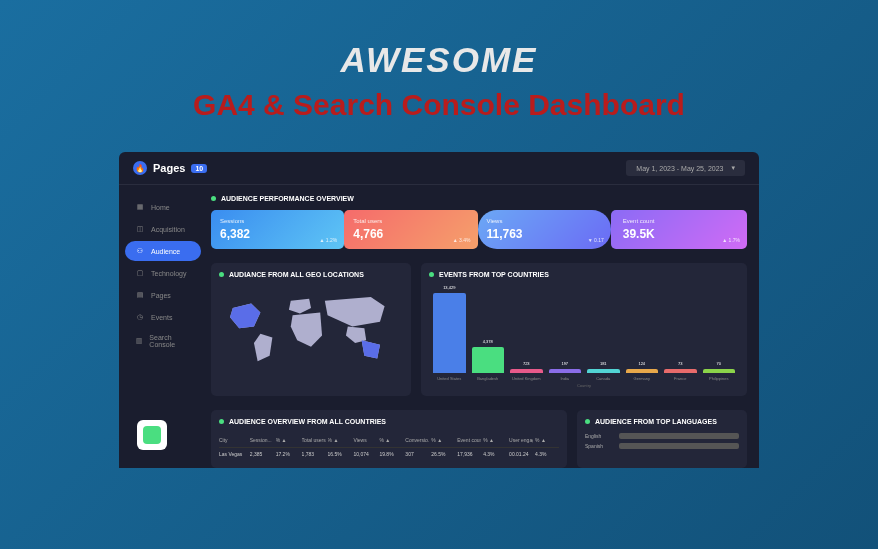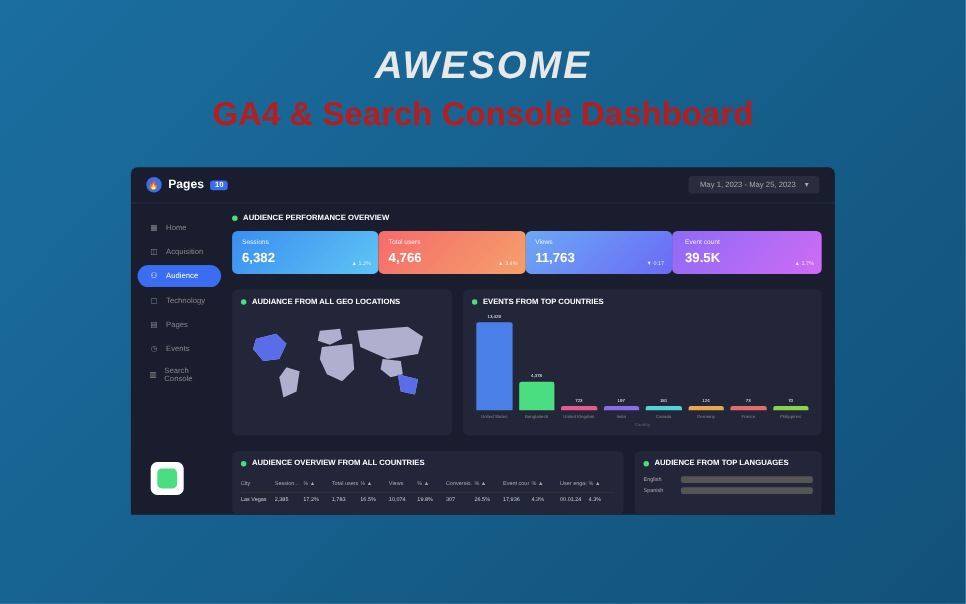--- a/index.html
+++ b/index.html
@@ -113,21 +113,21 @@
           <div class="card" style="background: linear-gradient(135deg, rgb(58, 141, 240), rgb(94, 197, 245));">
             <div class="card-label">Sessions</div>
             <div class="card-value">6,382</div>
             <div class="card-delta">▲ 1.2%</div>
           </div>
           <div class="card" style="background: linear-gradient(135deg, rgb(245, 107, 107), rgb(245, 160, 107));">
             <div class="card-label">Total users</div>
             <div class="card-value">4,766</div>
             <div class="card-delta">▲ 3.4%</div>
           </div>
-          <div class="card" style="background: linear-gradient(135deg, rgb(107, 168, 245), rgb(107, 107, 245));">
+          <div class="card" style="background: linear-gradient(135deg, rgb(107, 168, 245), rgb(107, 107, 245)); border-radius: 19px;">
             <div class="card-label">Views</div>
             <div class="card-value">11,763</div>
             <div class="card-delta">▼ 0.17</div>
           </div>
           <div class="card" style="background: linear-gradient(135deg, rgb(139, 107, 245), rgb(208, 107, 245)); padding-left: 12px;">
             <div class="card-label">Event count</div>
             <div class="card-value">39.5K</div>
             <div class="card-delta">▲ 1.7%</div>
           </div>
         </div>

